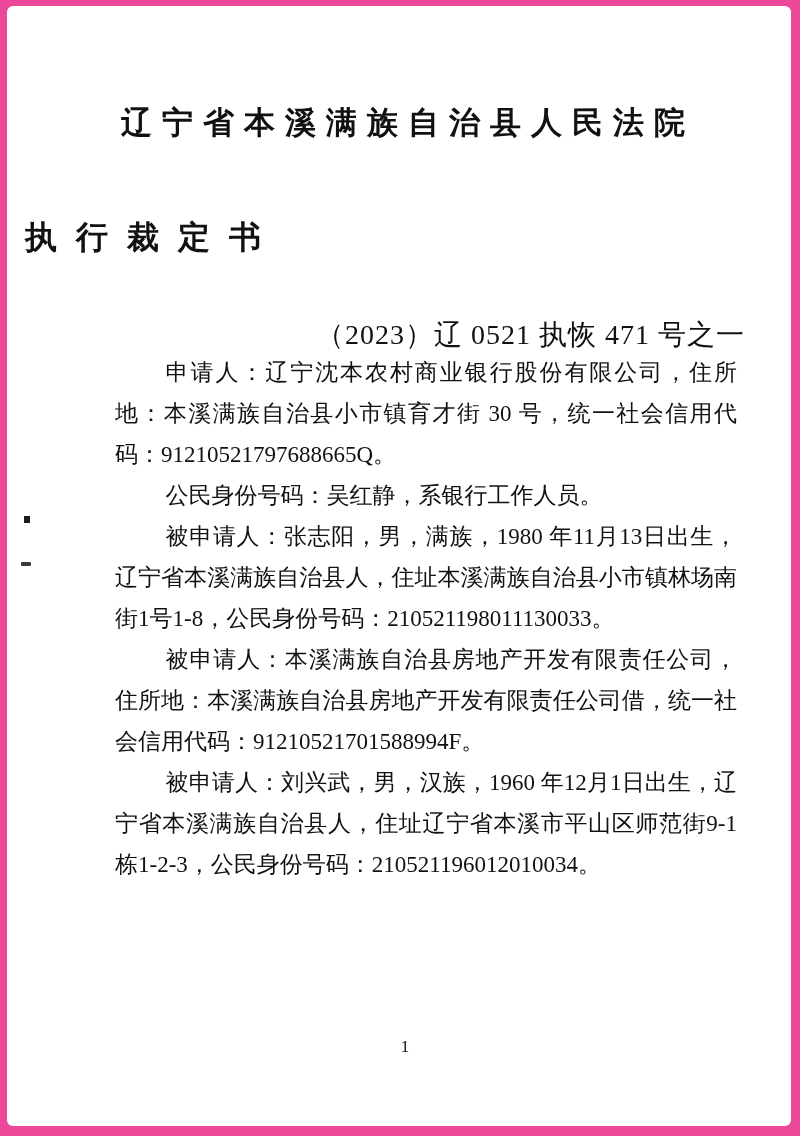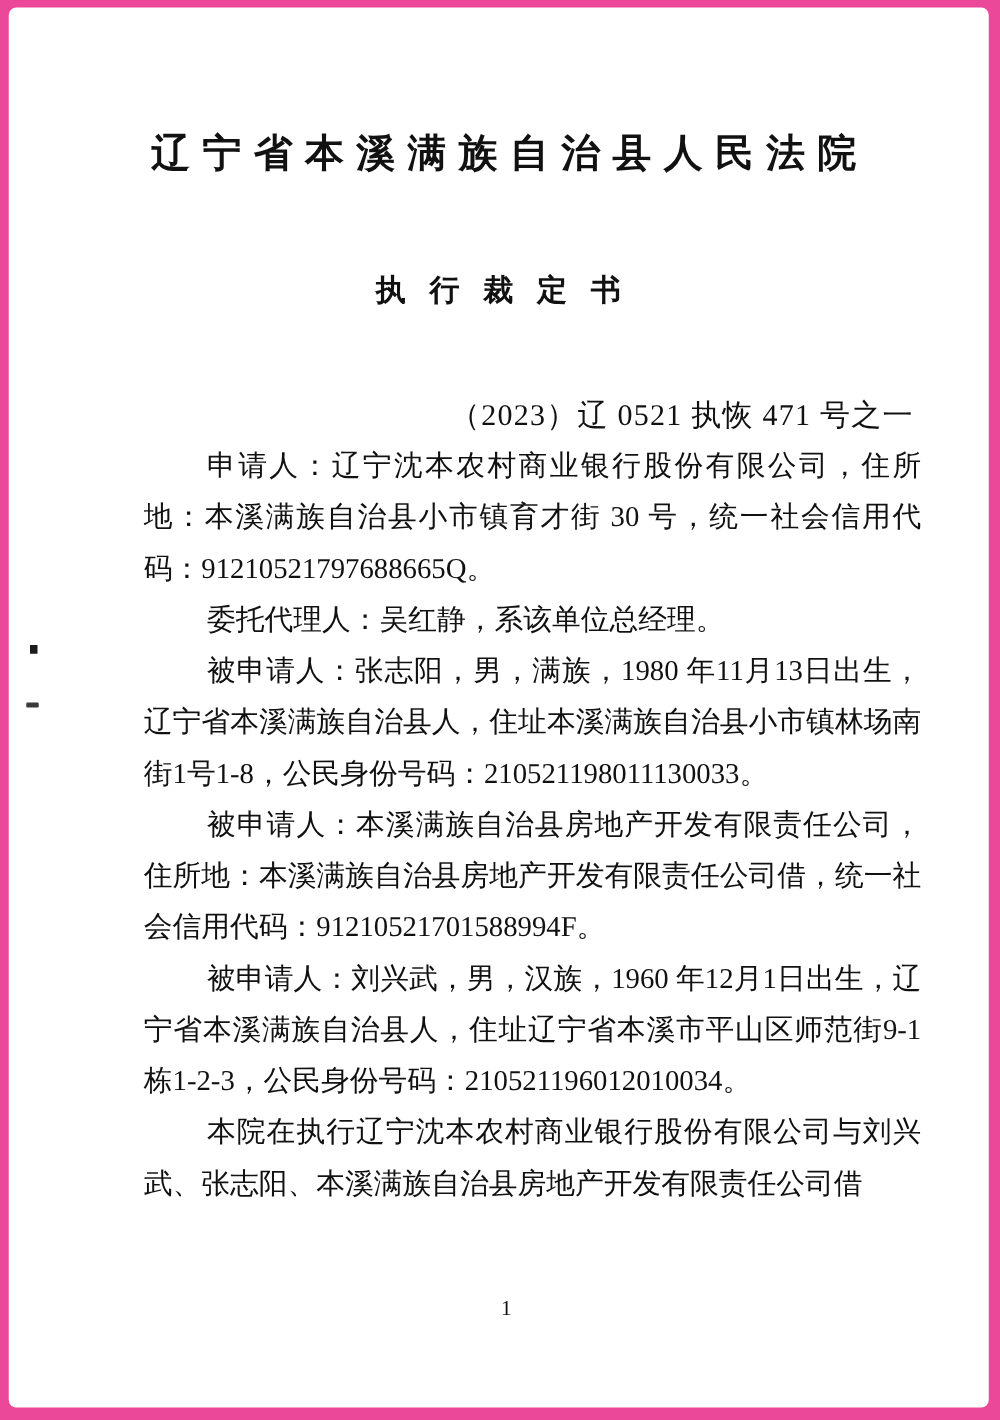--- a/index.html
+++ b/index.html
@@ -44,31 +44,31 @@
     white-space: nowrap;
   }
   .doc-title {
     position: absolute;
     top: 210px;
     left: 0;
     width: 100%;
     box-sizing: border-box;
     padding-left: 18px;
     margin: 0;
-    text-align: center;
-    font-size: 24px;
+    text-align: left;
+    font-size: 32px;
     font-weight: bold;
     letter-spacing: 19px;
     white-space: nowrap;
   }
   .case-number {
     position: absolute;
     top: 310px;
-    right: 60px;
-    font-size: 24px;
+    right: 46px;
+    font-size: 28px;
     letter-spacing: 1px;
     white-space: nowrap;
   }
   .body-text {
     position: absolute;
     top: 346px;
     left: 108px;
     width: 622px;
     font-size: 23px;
     line-height: 41px;
@@ -115,25 +115,24 @@
   <div class="page">
 
     <h1 class="court-title">辽宁省本溪满族自治县人民法院</h1>
 
     <h2 class="doc-title">执行裁定书</h2>
 
     <div class="case-number">（2023）辽 0521 执恢 471 号之一</div>
 
     <div class="body-text">
       <p>申请人：辽宁沈本农村商业银行股份有限公司，住所地：本溪满族自治县小市镇育才街 30 号，统一社会信用代码：91210521797688665Q。</p>
-      <p>委托代理人：吴红静，系该单位总经理。</p>
+      <p>公民身份号码：吴红静，系银行工作人员。</p>
       <p>被申请人：张志阳，男，满族，1980 年11月13日出生，辽宁省本溪满族自治县人，住址本溪满族自治县小市镇林场南街1号1-8，公民身份号码：210521198011130033。</p>
       <p>被申请人：本溪满族自治县房地产开发有限责任公司，住所地：本溪满族自治县房地产开发有限责任公司借，统一社会信用代码：91210521701588994F。</p>
       <p>被申请人：刘兴武，男，汉族，1960 年12月1日出生，辽宁省本溪满族自治县人，住址辽宁省本溪市平山区师范街9-1栋1-2-3，公民身份号码：210521196012010034。</p>
-      <p>本院在执行辽宁沈本农村商业银行股份有限公司与刘兴武、张志阳、本溪满族自治县房地产开发有限责任公司借</p>
     </div>
 
     <div class="page-number">1</div>
 
     <span class="artifact-dot"></span>
     <span class="artifact-dash"></span>
 
   </div>
 </div>
 

